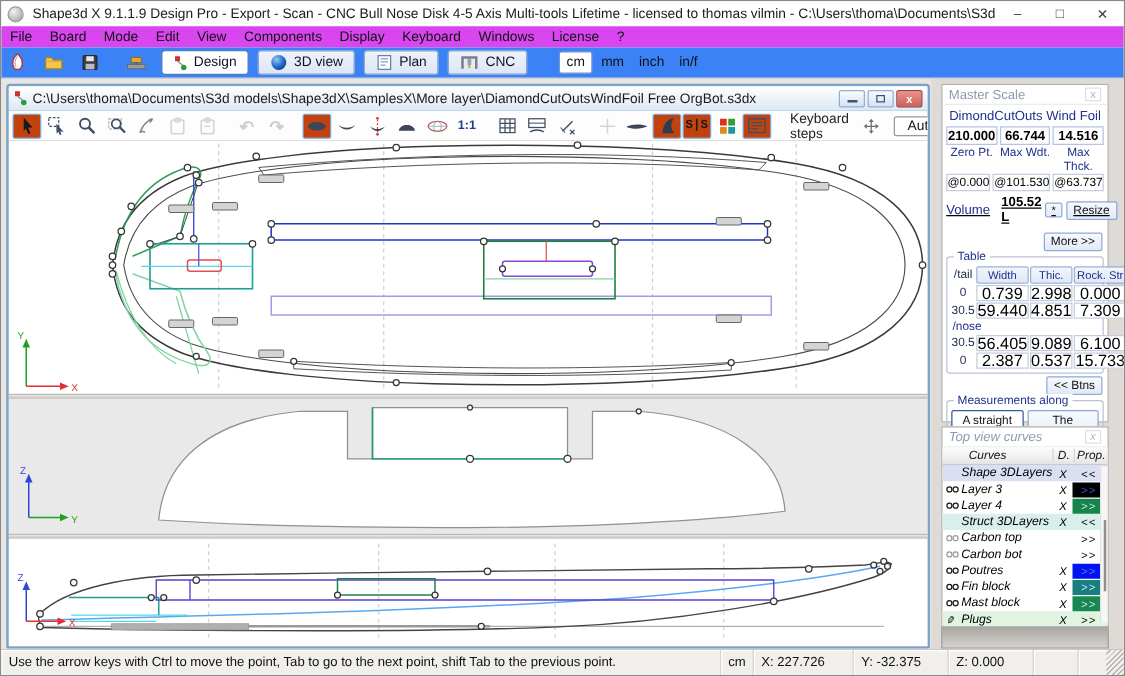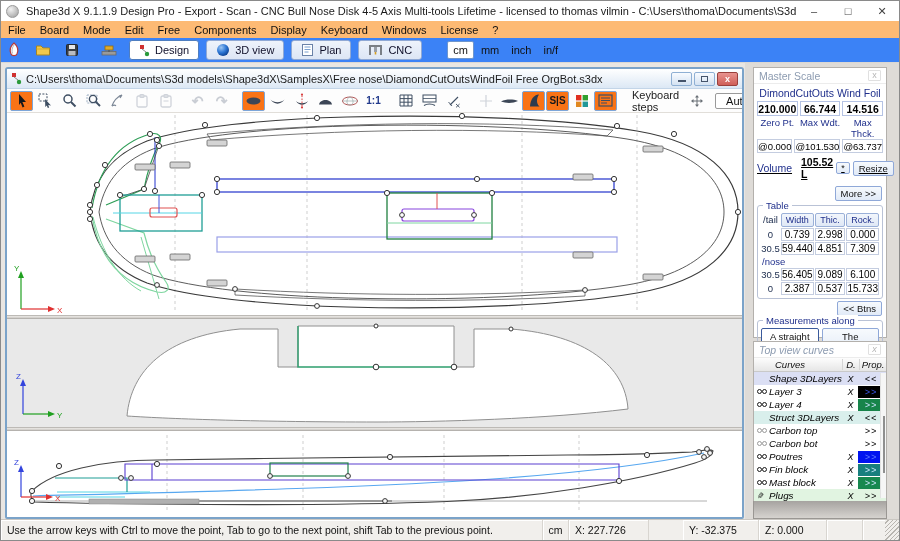--- a/index.html
+++ b/index.html
@@ -6,21 +6,21 @@
   html,body{background:#cfcfcf;}
   body{font-family:"Liberation Sans",sans-serif;}
   .window{position:relative;width:900px;height:541px;background:#fff;border:1px solid #8a8a8a;overflow:hidden;}
 
   
   .titlebar{height:20px;display:flex;align-items:center;background:#fff;padding-left:5px;}
   .app-icon{width:13px;height:13px;border-radius:50%;background:radial-gradient(circle at 35% 30%,#f2f2f2,#b5b5b5 70%,#8c8c8c);border:1px solid #9a9a9a;flex:0 0 auto;}
   .title-text{font-size:11px;color:#1b1b1b;margin-left:7px;flex:1;white-space:nowrap;overflow:hidden;}
   .win-controls{display:flex;align-items:center;height:100%;}
   .win-btn{width:34px;height:100%;display:flex;align-items:center;justify-content:center;color:#444;font-size:11px;}
-  .menubar{height:17px;display:flex;align-items:center;background:#fdba74;font-size:11px;color:#111;}
+  .menubar{height:17px;display:flex;align-items:center;background:#d946ef;font-size:11px;color:#111;}
   .menu-item{padding:1px 7px;cursor:default;}
   .toolbar{height:25px;display:flex;align-items:center;background:#3b82f6;border-bottom:1px solid #dad7d3;padding:0 0;gap:3px;}
   .tb-icon{width:26px;height:21px;display:flex;align-items:center;justify-content:center;}
   .tb-btn{display:flex;align-items:center;gap:5px;height:20px;padding:0 9px;font-size:11px;color:#10102a;border:1px solid #90a9d5;background:linear-gradient(#eef3fb,#dde6f5);border-radius:3px;margin-left:4px;}
   .tb-btn.active{background:#fff;border-color:#4f7ec0;}
   .units{display:flex;align-items:center;margin-left:22px;gap:2px;}
   .unit{font-size:11px;padding:2px 5px;color:#111;}
   .unit.active{border:1px solid #6f96cc;background:#fff;border-radius:2px;}
 
   
@@ -29,21 +29,21 @@
   .doc-titlebar{height:20px;background:linear-gradient(#ffffff,#dce8f5);display:flex;align-items:center;padding:0 4px;border-bottom:1px solid #c3d5e8;}
   .doc-title{font-size:11px;color:#1b1b1b;flex:1;white-space:nowrap;overflow:hidden;margin-left:4px;}
   .doc-btn{width:21px;height:14px;border:1px solid #8fb0d4;background:linear-gradient(#f8fbff,#d4e2f2);border-radius:2px;margin-left:2px;display:flex;align-items:center;justify-content:center;}
   .doc-btn .glyph-min{width:8px;height:2px;background:#45546b;margin-top:5px;}
   .doc-btn .glyph-res{width:7px;height:6px;border:1px solid #45546b;}
   .doc-btn.close{background:linear-gradient(#e8938f,#cf5f58);border-color:#99403c;color:#fff;font-size:9px;font-weight:bold;}
 
   
   .draw-toolbar{height:24px;display:flex;align-items:center;background:#fdfdfd;border-bottom:1px solid #e1ded9;padding:0 3px;gap:1px;}
   .dt-slot{width:23px;height:20px;display:flex;align-items:center;justify-content:center;border:1px solid transparent;flex:0 0 auto;}
-  .dt-slot.active{border-color:#7da6d9;background:#f97316;border-radius:2px;}
+  .dt-slot.active{border-color:#7da6d9;background:#c2410c;border-radius:2px;font-family:Liberation Mono, monospace;}
   .dt-sep{width:7px;height:20px;flex:0 0 auto;}
   .dt-text{font-size:10px;font-weight:bold;color:#223a8c;}
   .ks-label{font-size:11px;color:#222;margin:0 5px 0 14px;}
   .auto-btn{font-size:11px;color:#111;border:1px solid #9a9a9a;background:#fff;border-radius:2px;padding:1px 10px;margin-left:6px;}
 
   
   .view-top{height:202px;background:#fff;}
   .view-mid{height:108px;background:#e9e9e9;}
   .view-bot{height:86px;background:#fff;}
   .view-sep{height:4px;background:linear-gradient(#eceae7,#cdcac6);border-top:1px solid #bdbab6;border-bottom:1px solid #b5b2ae;}
@@ -69,21 +69,21 @@
   .btn7{border:1px solid #8fa8d8;background:linear-gradient(#f7fafd,#e1eaf7);border-radius:2px;font-size:9.5px;color:#111;padding:1px 5px;font-family:"Liberation Sans",sans-serif;}
   .btn7.sel{background:#fff;border:1px solid #3a5a9c;}
   .mini{padding:0 4px;font-size:9px;}
   .ms-more{text-align:right;padding:2px 4px 0;}
   .groupbox{border:1px solid #b9c2d6;border-radius:3px;margin:4px 3px 0;position:relative;padding:7px 2px 3px;}
   .gb-label{position:absolute;top:-6px;left:5px;background:#fff;font-size:9.5px;color:#20308c;padding:0 3px;}
   .gb-btns{display:flex;gap:3px;justify-content:space-between;padding:0 1px;}
   .gb-btns .btn7{flex:1;text-align:center;padding:2px 2px;}
   .mt-grid{display:grid;grid-template-columns:19px 1fr 1.12fr 1.12fr;gap:1px;padding:0 1px;}
   .mt-h{border:1px solid #9ab0d8;background:linear-gradient(#f2f6fc,#dfe8f6);color:#20308c;font-size:9px;text-align:center;height:14px;line-height:13px;border-radius:2px;}
-  .mt-c{border:1px solid #c4cde0;background:#fff;font-size:10px;text-align:center;height:13px;line-height:12px;color:#000;}
+  .mt-c{border:1px solid #c4cde0;background:#fff;font-size:13px;text-align:center;height:13px;line-height:12px;color:#000;}
   .mt-side{font-size:9.5px;color:#20308c;grid-column:1/-1;height:11px;line-height:11px;padding-left:1px;}
   .mt-num{font-size:9.5px;color:#203050;text-align:center;height:13px;line-height:13px;}
   .ms-btnsrow{text-align:right;padding:2px 4px 0;margin-top:-3px;}
 
   
   .curves{top:278px;height:160px;font-style:italic;}
   .c-head{display:flex;height:14px;border-bottom:1px solid #c9c9c9;background:linear-gradient(#fdfdfd,#e6e6e6);font-size:9.5px;color:#111;align-items:center;}
   .c-head .h-curves{flex:1;padding-left:21px;}
   .c-head .h-d{width:17px;text-align:center;border-left:1px solid #d5d5d5;}
   .c-head .h-prop{width:27px;text-align:center;border-left:1px solid #d5d5d5;}
@@ -98,21 +98,21 @@
   .c-prop{width:26px;text-align:center;font-size:9px;letter-spacing:1px;height:12px;line-height:12px;margin-right:2px;}
   .c-scroll{position:absolute;right:0;top:31px;bottom:2px;width:6px;background:#f6f6f6;border-left:1px solid #e2e2e2;}
   .c-thumb{position:absolute;top:34%;height:46%;left:2px;width:2px;background:#8f8f8f;}
   .dock-bottom{position:absolute;left:8px;top:438px;width:134px;height:18px;background:linear-gradient(#a6a3a0,#d6d3cf);border:1px solid #9a9793;border-top:none;}
 
   
   .statusbar{position:absolute;left:0;right:0;bottom:0;height:21px;background:#f1efec;border-top:1px solid #cac7c2;display:flex;align-items:stretch;font-size:10.5px;color:#111;}
   .sb-cell{border-right:1px solid #d8d5d0;box-shadow:inset 1px 1px 0 #fff;display:flex;align-items:center;padding:0 6px;white-space:nowrap;overflow:hidden;}
   .sb-msg{flex:1;}
   .sb-unit{width:26px;justify-content:center;}
-  .sb-x{width:80px;} .sb-y{width:76px;margin-left:34px;} .sb-z{width:68px;}
+  .sb-x{width:80px;} .sb-y{width:76px;} .sb-z{width:68px;}
   .sb-e1{width:36px;} .sb-e2{width:22px;border-right:none;}
   .sb-grip{width:14px;background:repeating-linear-gradient(135deg,transparent,transparent 2px,#b8b5b0 2px,#b8b5b0 3px);}
 </style>
 </head>
 <body>
 
 <div class="window">
 
   <div class="titlebar">
     <span class="app-icon"></span>
@@ -122,21 +122,21 @@
       <span class="win-btn">□</span>
       <span class="win-btn">✕</span>
     </span>
   </div>
 
   <div class="menubar">
       <span class="menu-item">File</span>
       <span class="menu-item">Board</span>
       <span class="menu-item">Mode</span>
       <span class="menu-item">Edit</span>
-      <span class="menu-item">Free</span>
+      <span class="menu-item">View</span>
       <span class="menu-item">Components</span>
       <span class="menu-item">Display</span>
       <span class="menu-item">Keyboard</span>
       <span class="menu-item">Windows</span>
       <span class="menu-item">License</span>
       <span class="menu-item">?</span>
     </div>
 
   <div class="toolbar">
     <span class="tb-icon">
@@ -215,21 +215,21 @@
 
   <div class="mdi">
 
     <div class="doc">
       <div class="doc-titlebar">
         <svg width="11" height="13" viewBox="0 0 11 13">
             <rect x="1" y="1" width="4" height="4" fill="#d03030"></rect>
             <circle cx="8" cy="10" r="2.2" fill="#2a9a3a"></circle>
             <line x1="3" y1="5" x2="7" y2="8" stroke="#888" stroke-width="1"></line>
           </svg>
-        <span class="doc-title">C:\Users\thoma\Documents\S3d models\Shape3dX\SamplesX\Free nose\DiamondCutOutsWindFoil Free OrgBot.s3dx</span>
+        <span class="doc-title">C:\Users\thoma\Documents\S3d models\Shape3dX\SamplesX\More layer\DiamondCutOutsWindFoil Free OrgBot.s3dx</span>
         <span class="doc-btn">
             <span class="glyph-min"></span>
           </span>
         <span class="doc-btn">
             <span class="glyph-res"></span>
           </span>
         <span class="doc-btn close">x</span>
       </div>
 
       <div class="draw-toolbar">

